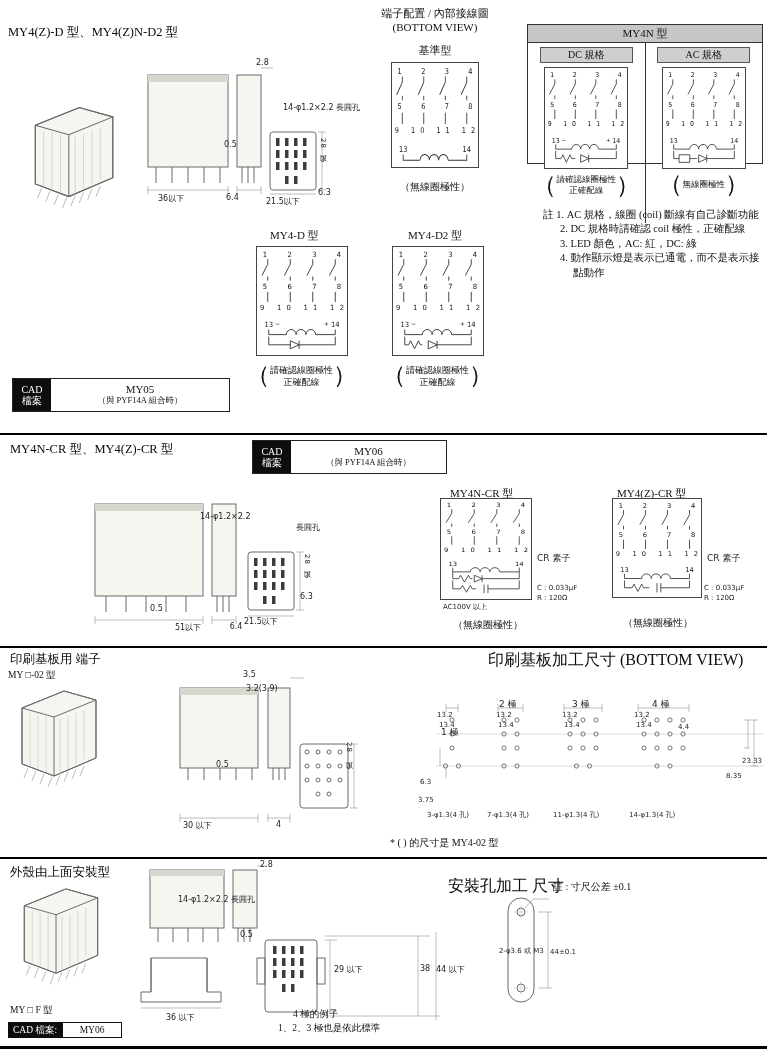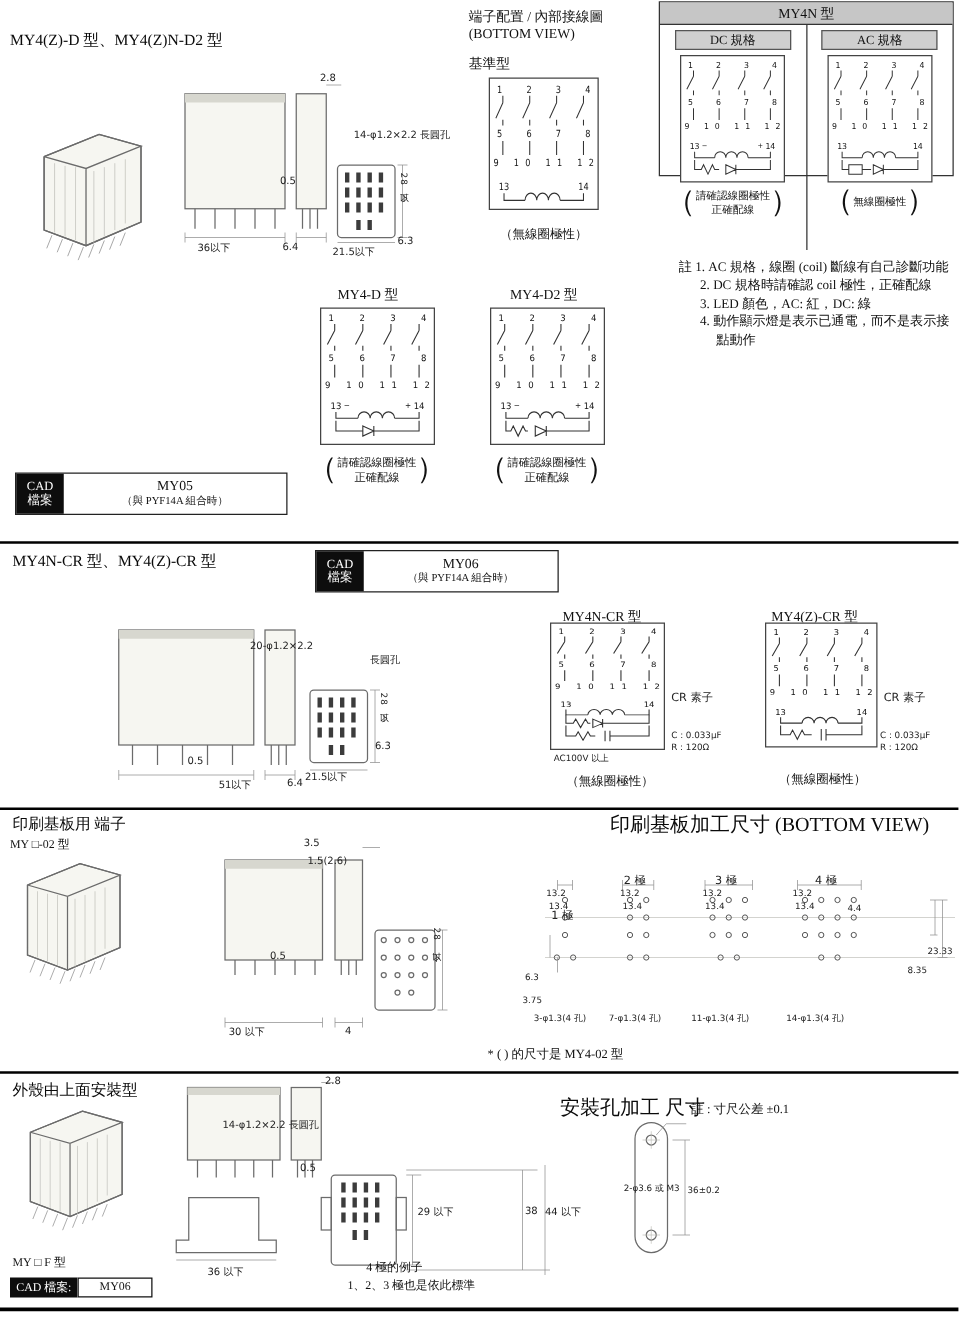--- a/index.html
+++ b/index.html
@@ -2,21 +2,21 @@
 <html><head>
 <meta charset="utf-8">
 <style>
   *{margin:0;padding:0;box-sizing:border-box}
   html,body{background:#fff}
   .page{position:relative;width:767px;height:1057px;background:#fff;overflow:hidden;
         font-family:"Liberation Serif","DejaVu Sans",serif;color:#111}
   .hr{position:absolute;left:0;width:767px;height:2px;background:#000}
   .stitle{position:absolute;font-size:12.5px;white-space:nowrap;color:#0a0a0a}
   .sub{position:absolute;font-size:9.5px;white-space:nowrap}
-  .chdr{position:absolute;width:120px;font-size:11px;white-space:nowrap}
+  .chdr{position:absolute;width:120px;text-align:center;font-size:11px;white-space:nowrap}
   .dtitle{position:absolute;font-size:11px;white-space:nowrap}
   .cap{position:absolute;font-size:10px;white-space:nowrap}
   .lbl{position:absolute;font-family:"DejaVu Sans",sans-serif;font-size:8px;color:#222;white-space:nowrap}
   .lbl.s7{font-size:7px}
   .lbl.v{writing-mode:vertical-rl;letter-spacing:1px}
   .ctr{text-align:center}
   .notes{position:absolute;left:543px;top:208px;width:226px;font-size:10.5px;line-height:1.38}
   .notes .i1{padding-left:17px}
   .notes .i2{padding-left:30px}
   .pcap{position:absolute;display:flex;align-items:center;font-size:9px;line-height:1.35;white-space:nowrap}
@@ -111,21 +111,21 @@
       <path d="M12 81v5h18M30 86a5 5 0 0 1 10 0a5 5 0 0 1 10 0a5 5 0 0 1 10 0M60 86h20v-5"></path>
     </g>
     <text class="pt" x="6" y="10" textLength="80" lengthAdjust="spacing">1 2 3 4</text>
     <text class="pt" x="6" y="41" textLength="80" lengthAdjust="spacing">5 6 7 8</text>
     <text class="pt" x="3" y="62" textLength="86" lengthAdjust="spacing">9 10 11 12</text>
     <text class="pt" x="12" y="79" text-anchor="middle">13</text>
     <text class="pt" x="80" y="79" text-anchor="middle">14</text>
   </svg>
   <div class="cap ctr" style="left:382px;top:180px;width:106px">（無線圈極性）</div>
 
-  <div class="my4n" style="left:527px;top:1px;width:236px;height:140px">
+  <div class="my4n" style="left:527px;top:24px;width:236px;height:140px">
     <div class="my4n-t">MY4N 型</div>
     <div class="my4n-cols">
       <div class="my4n-col dc">
         <div class="spec">DC 規格</div>
         <svg class="tsvgf" width="84" height="102" viewBox="0 0 92 106" preserveAspectRatio="none">
           <g class="sch">
             <path d="M11 12v5M34 12v5M57 12v5M80 12v5M11 17l-6 11M34 17l-6 11M57 17l-6 11M80 17l-6 11M11 29v4M34 29v4M57 29v4M80 29v4M11 44v10M34 44v10M57 44v10M80 44v10"></path>
             <path d="M12 81v5h18M30 86a5 5 0 0 1 10 0a5 5 0 0 1 10 0a5 5 0 0 1 10 0M60 86h20v-5"></path>
             <path d="M12 88v8h6l2-4 4 8 4-8 2 4h4M40 92l9 4-9 4zM49 92v8M49 96h31v-8"></path>
           </g>
@@ -272,21 +272,21 @@
         <rect x="193" y="78" width="3.5" height="8"></rect>
       <rect x="166" y="90" width="3.5" height="8"></rect>
         <rect x="175" y="90" width="3.5" height="8"></rect>
         <rect x="184" y="90" width="3.5" height="8"></rect>
         <rect x="193" y="90" width="3.5" height="8"></rect>
       <rect x="175" y="104" width="3.5" height="8"></rect>
         <rect x="184" y="104" width="3.5" height="8"></rect>
     </g>
     <path class="dim" d="M212 60v58M208 60h8M208 118h8M160 124h46"></path>
   </svg>
-  <div class="lbl" style="left:200px;top:512px">20-φ1.2×2.2</div>
+  <div class="lbl" style="left:200px;top:512px">14-φ1.2×2.2</div>
   <div class="lbl" style="left:296px;top:522px">長圓孔</div>
   <div class="lbl" style="left:150px;top:604px">0.5</div>
   <div class="lbl ctr" style="left:132px;top:622px;width:112px">51以下</div>
   <div class="lbl ctr" style="left:216px;top:622px;width:40px">6.4</div>
   <div class="lbl v s7" style="left:302px;top:554px">28以下</div>
   <div class="lbl" style="left:300px;top:592px">6.3</div>
   <div class="lbl" style="left:244px;top:616px">21.5以下</div>
 
   <div class="dtitle" style="left:450px;top:486px">MY4N-CR 型</div>
   <svg class="tsvg" style="left:440px;top:498px" width="92" height="102" viewBox="0 0 92 118" preserveAspectRatio="none">
@@ -358,21 +358,21 @@
       <circle cx="139" cy="112" r="2"></circle>
         <circle cx="150" cy="112" r="2"></circle>
         <circle cx="161" cy="112" r="2"></circle>
         <circle cx="172" cy="112" r="2"></circle>
       <circle cx="150" cy="126" r="2"></circle>
         <circle cx="161" cy="126" r="2"></circle>
     </g>
     <path class="dim" d="M186 76v64M182 76h8M182 140h8"></path>
   </svg>
   <div class="lbl" style="left:243px;top:670px">3.5</div>
-  <div class="lbl" style="left:246px;top:684px">1.5(2.6)</div>
+  <div class="lbl" style="left:246px;top:684px">3.2(3.9)</div>
   <div class="lbl" style="left:216px;top:760px">0.5</div>
   <div class="lbl v s7" style="left:344px;top:742px">28 以下</div>
   <div class="lbl" style="left:183px;top:820px">30 以下</div>
   <div class="lbl" style="left:276px;top:820px">4</div>
 
   <div class="stitle" style="left:488px;top:650px;font-size:16px">印刷基板加工尺寸 (BOTTOM VIEW)</div>
 
   <svg class="art holes" style="left:432px;top:692px" width="336" height="130" viewBox="0 0 336 130">
     <path class="thin" d="M4 42h328M4 74h328"></path>
     <path class="dim" d="M14 16h12M66 16h25M132 16h38M206 16h51M14 12v8M26 12v8M66 12v8M91 12v8M132 12v8M170 12v8M206 12v8M257 12v8"></path>
@@ -500,21 +500,21 @@
 
   <div class="stitle" style="left:448px;top:876px;font-size:16px">安裝孔加工 尺寸</div>
   <svg class="art" style="left:478px;top:888px" width="95" height="128" viewBox="0 0 95 128">
     <rect x="30" y="10" width="26" height="104" rx="13"></rect>
     <circle cx="43" cy="24" r="4"></circle>
       <circle cx="43" cy="100" r="4"></circle>
     <path class="thin" d="M36 24h14M43 17v14M36 100h14M43 93v14"></path>
     <path class="dim" d="M70 24v76M60 24h14M60 100h14M47 20l8-9h16"></path>
   </svg>
   <div class="lbl s7" style="left:499px;top:946px">2-φ3.6 或 M3</div>
-  <div class="lbl s7" style="left:550px;top:948px">36±0.2</div>
+  <div class="lbl s7" style="left:550px;top:948px">44±0.1</div>
 
   <div class="sub" style="left:10px;top:1004px">MY □ F 型</div>
   <div class="cad4" style="left:8px;top:1022px;width:152px">
     <span class="tag4">CAD 檔案:</span>
     <span class="val4">MY06</span>
   </div>
 
   <div class="hr" style="top:1046px;height:3px"></div>
 
 </div>

